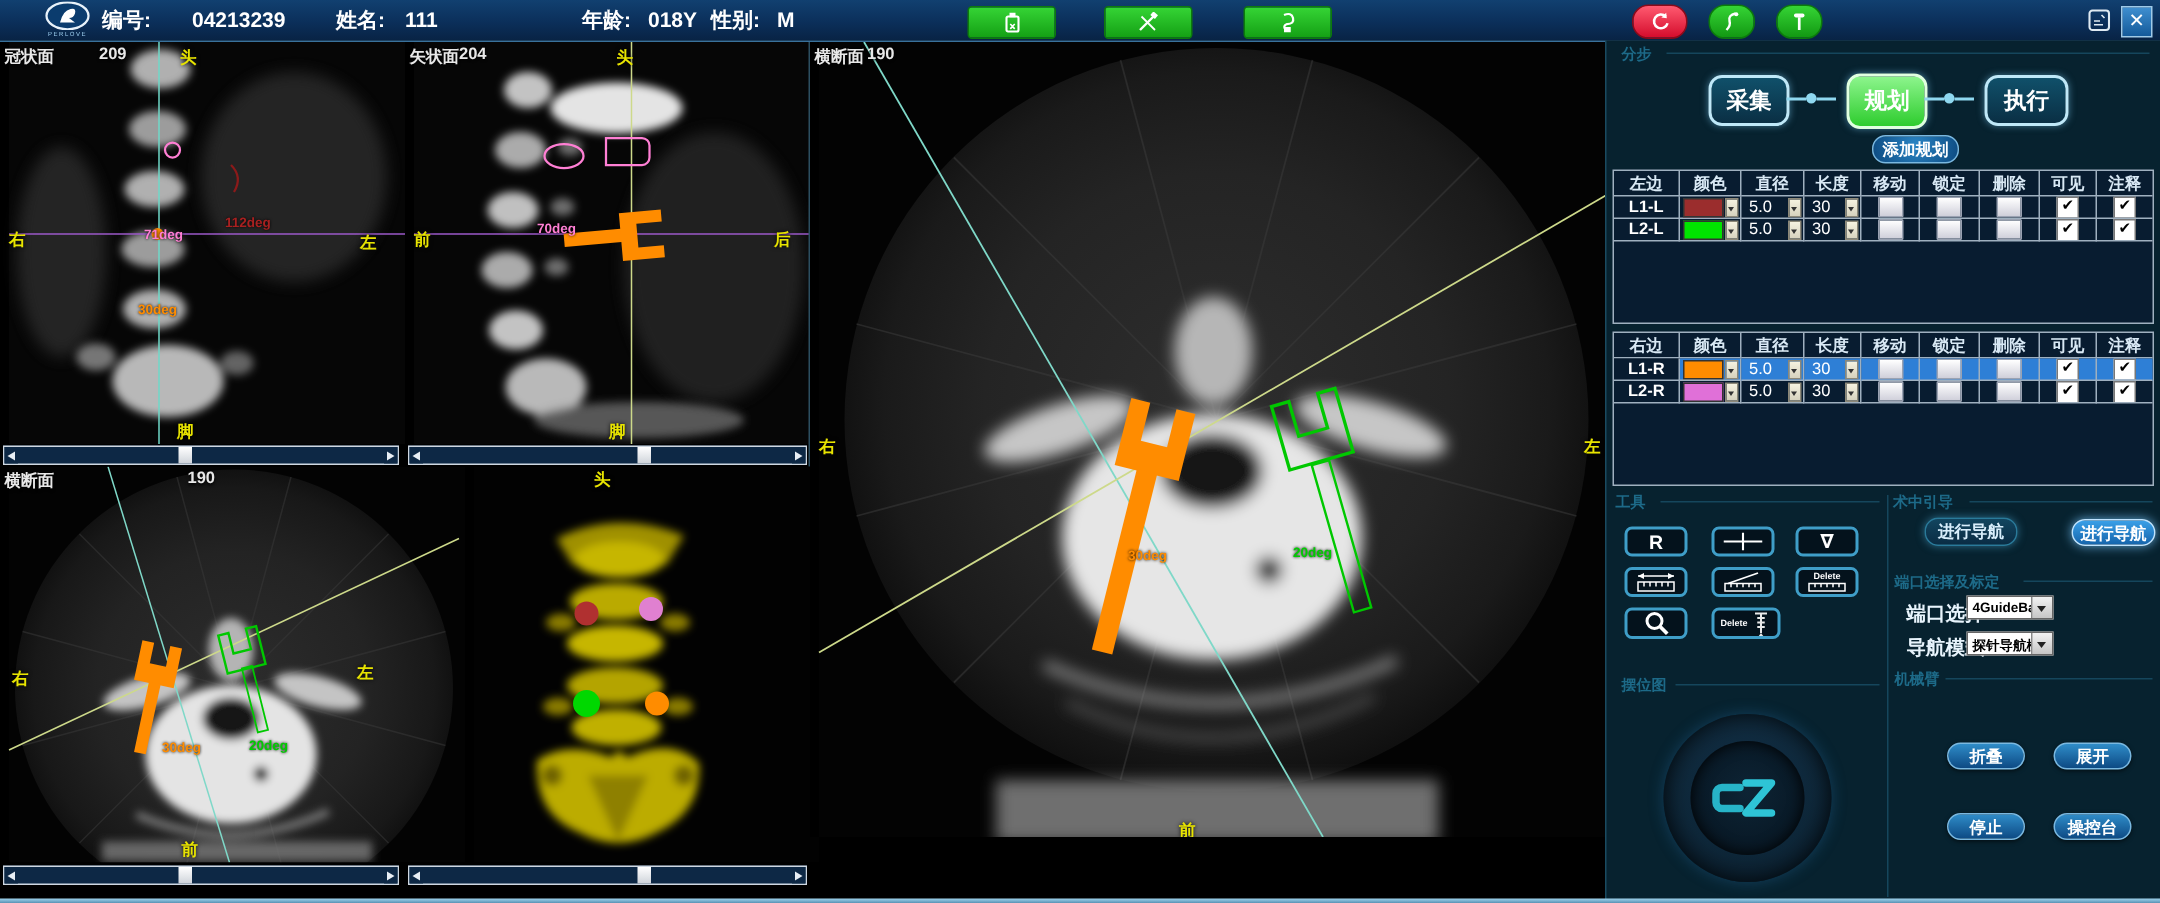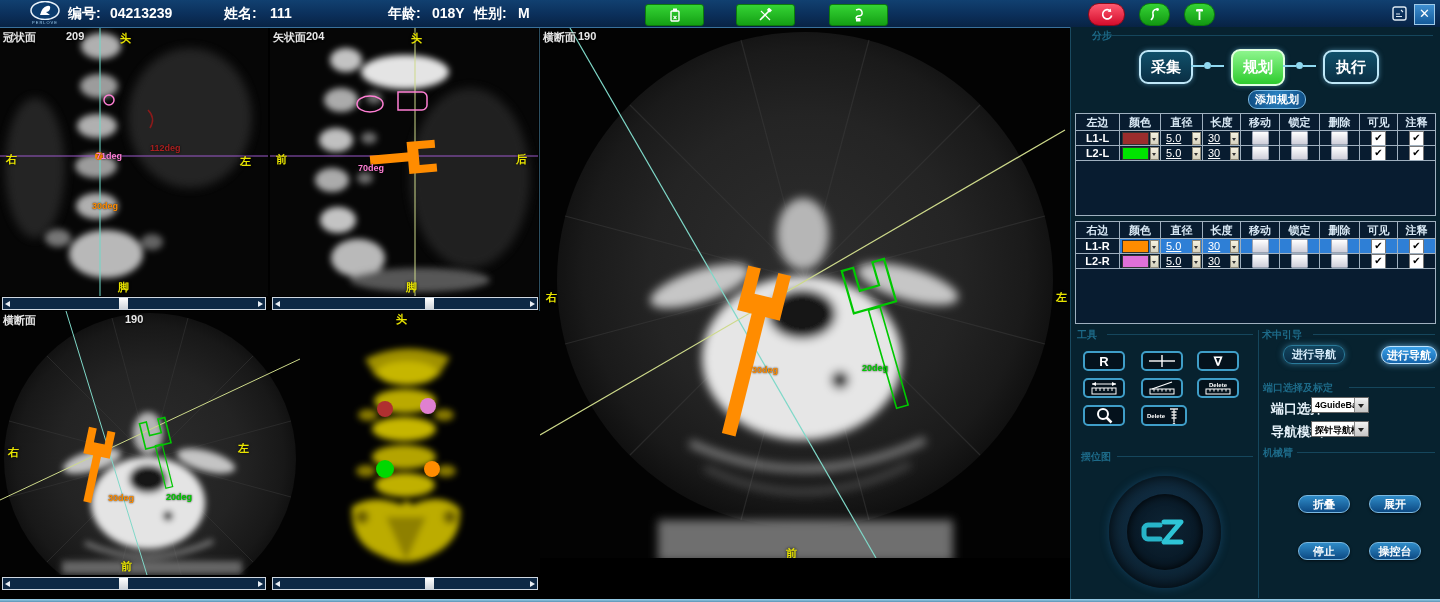--- a/index.html
+++ b/index.html
@@ -16,21 +16,21 @@
   .tb-btn{position:absolute;top:4px;height:20px;border-radius:3px;
     background:linear-gradient(180deg,#35d435,#14a014);border:1px solid #0c7a0c;
     display:flex;align-items:center;justify-content:center;cursor:pointer;}
   .tb-pill{position:absolute;top:3px;height:21px;border-radius:11px;display:flex;align-items:center;justify-content:center;cursor:pointer;}
   .tb-pill.red{background:linear-gradient(180deg,#ff5a70,#d40c2c);border:1px solid #8a0a1a;}
   .tb-pill.grn{background:linear-gradient(180deg,#35d435,#129812);border:1px solid #0c7a0c;}
   .win-btn{position:absolute;top:5px;width:17px;height:17px;display:flex;align-items:center;justify-content:center;}
   .close-btn{position:absolute;top:4px;left:1414px;width:19px;height:19px;background:linear-gradient(180deg,#3f8fd0,#145a9a);
     border:1px solid #9fcae8;color:#fff;font-size:13px;font-weight:bold;text-align:center;line-height:18px;cursor:pointer;}
   
-  .view{position:absolute;background:#000;overflow:hidden;}
+  .view{position:absolute;background:#000;overflow:hidden;padding-left:12px;}
   .fill{position:absolute;left:0;top:0;width:100%;height:100%;}
   .slice-name,.slice-num{position:absolute;color:#e8e8e8;font-size:11px;font-weight:bold;text-shadow:0 1px 2px #000;}
   .dir{position:absolute;color:#e8e400;font-size:11px;font-weight:bold;text-shadow:0 0 3px #000;}
   .ann{position:absolute;font-size:9px;font-weight:bold;text-shadow:0 0 2px #000;white-space:nowrap;margin-top:39px;}
   .vsep{position:absolute;width:1px;background:#2c4e60;}
   
   .sbar{position:absolute;height:13px;background:#0d2845;border:1px solid #cfd8e2;box-sizing:border-box;display:flex;align-items:center;}
   .sb-track{position:relative;flex:1;height:100%;}
   .sb-thumb{position:absolute;top:0;width:9px;height:100%;background:linear-gradient(180deg,#ffffff,#cfd4da);cursor:pointer;}
   .sb-ar{width:9px;height:100%;background:#0d2845;display:flex;align-items:center;justify-content:center;cursor:pointer;}
@@ -60,21 +60,21 @@
   .phead .pc{height:17px;color:#d8e8f4;font-size:11px;font-weight:bold;}
   .pdata .pc{height:15px;color:#fff;font-size:11px;}
   .pdata .pc.pname{font-weight:bold;}
   .pdata.sel .pc{background:#2e7fd6;}
   .pdata.sel .pc.pname{background:#081c30;}
   .swatch{flex:1;height:11px;margin:1px 0 1px 2px;border:1px solid #333;}
   .spin{width:9px;height:13px;margin:0 1px;background:linear-gradient(180deg,#f5f2e0,#d6d2be);border:1px solid #8c8878;
         box-sizing:border-box;position:relative;cursor:pointer;}
   .spin::after{content:"";position:absolute;left:1px;top:5px;width:0;height:0;
         border-left:2.5px solid transparent;border-right:2.5px solid transparent;border-top:3px solid #333;}
-  .pval{flex:1;padding-left:5px;text-align:left;text-decoration:underline;}
+  .pval{flex:1;padding-left:5px;text-align:left;}
   .mini-btn{width:15px;height:12px;background:linear-gradient(180deg,#ffffff,#cfcfda);border:1px solid #9aa2b2;border-radius:1px;cursor:pointer;}
   .cb{width:13px;height:13px;background:#fff;border:1px solid #777;color:#000;font-size:10px;line-height:12px;text-align:center;font-weight:bold;cursor:pointer;}
   
   .tool-btn{position:absolute;background:#04121c;border:2px solid #3f9ec8;border-radius:5px;color:#fff;
     display:flex;align-items:center;justify-content:center;font-weight:bold;font-size:13px;cursor:pointer;box-sizing:border-box;}
   .tool-btn .dlabel{font-size:6px;font-weight:bold;line-height:6px;}
   
   .nav-btn{position:absolute;border-radius:9px;color:#d8eefc;font-size:11px;font-weight:bold;
     display:flex;align-items:center;justify-content:center;cursor:pointer;
     background:linear-gradient(180deg,#12455f,#0a2c44);border:1px solid #2a7a9a;box-shadow:0 0 6px rgba(70,160,200,.6);}
@@ -110,21 +110,21 @@
 
   <div class="titlebar">
     <div class="logo">
       <svg width="30" height="19" viewBox="0 0 30 19">
         <ellipse cx="15" cy="9.5" rx="14" ry="9" fill="#0b3c6e" stroke="#e8f2fa" stroke-width="1.5"></ellipse>
         <path d="M10 14 q2 -8 7 -9 q4 -1 3 3 q-1 3 -4 3 l4 3 z" fill="#fff"></path>
       </svg>
       <div class="logo-text">PERLOVE</div>
     </div>
     <span class="tb-label" style="left:68px">编号:</span>
-    <span class="tb-value" style="left:110px">04213239</span>
+    <span class="tb-value" style="left:128px">04213239</span>
     <span class="tb-label" style="left:224px">姓名:</span>
     <span class="tb-value" style="left:270px">111</span>
     <span class="tb-label" style="left:388px">年龄:</span>
     <span class="tb-value" style="left:432px">018Y</span>
     <span class="tb-label" style="left:474px">性别:</span>
     <span class="tb-value" style="left:518px">M</span>
 
     <div class="tb-btn" style="left:645px;width:57px">
       <svg width="14" height="14" viewBox="0 0 14 14">
         <rect x="3" y="3" width="8" height="10" rx="1" fill="none" stroke="#fff" stroke-width="1.4"></rect>
@@ -243,21 +243,21 @@
         <rect x="100" y="126" width="40" height="9" fill="#ff8c00" transform="rotate(-5 120 130)"></rect>
         <path d="M138 113 h28 v8 h-17 v16 h17 v8 h-28 z" fill="#ff8c00" transform="rotate(-5 150 130)"></path>
       </g>
     </svg>
     <span class="slice-name" style="left:3px;top:2px">矢状面</span>
     <span class="slice-num" style="left:36px;top:2px">204</span>
     <span class="dir" style="left:141px;top:3px">头</span>
     <span class="dir" style="left:6px;top:124px">前</span>
     <span class="dir" style="left:246px;top:124px">后</span>
     <span class="dir" style="left:136px;top:252px">脚</span>
-    <span class="ann" style="left:88px;top:96px;color:#ff7fd4">70deg</span>
+    <span class="ann" style="left:88px;top:80px;color:#ff7fd4">70deg</span>
   </div>
 
   <div class="vsep" style="left:539px;top:28px;height:530px"></div>
 
   <div class="sbar" style="left:2px;top:297px;width:264px">
     <div class="sb-ar">
         <div class="tri-l"></div>
       </div>
     <div class="sb-track">
         <div class="sb-thumb" style="left:44%"></div>
@@ -429,21 +429,21 @@
     <span class="dir" style="left:6px;top:262px">右</span>
     <span class="dir" style="left:516px;top:262px">左</span>
     <span class="dir" style="left:246px;top:518px">前</span>
     <span class="ann" style="left:212px;top:298px;color:#ff8c00">30deg</span>
     <span class="ann" style="left:322px;top:296px;color:#00cc00">20deg</span>
   </div>
 
 
   <div class="rpanel">
 
-    <span class="sec-label" style="left:21px;top:2px">分步</span>
+    <span class="sec-label" style="left:10px;top:2px">分步</span>
     <div class="sec-line" style="left:40px;top:8px;width:322px"></div>
 
     <div class="step-btn" style="left:68px;top:23px;width:50px;height:30px">采集</div>
     <div class="step-link" style="left:120px;top:35px">
       <div class="step-line"></div>
         <div class="step-dot"></div>
         <div class="step-line"></div>
     </div>
     <div class="step-btn active" style="left:160px;top:22px;width:50px;height:33px">规划</div>
     <div class="step-link" style="left:212px;top:35px">

